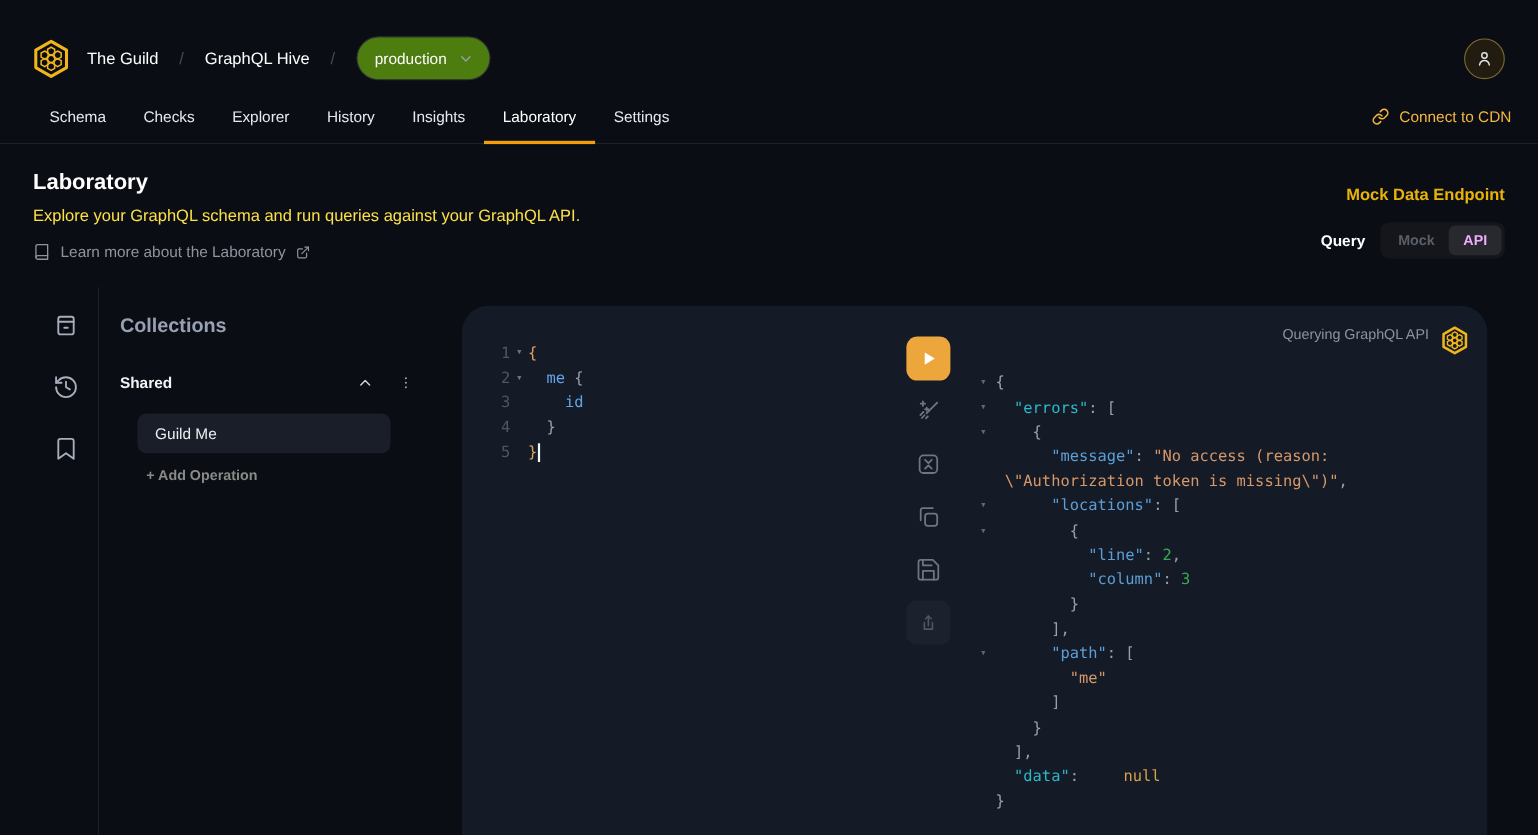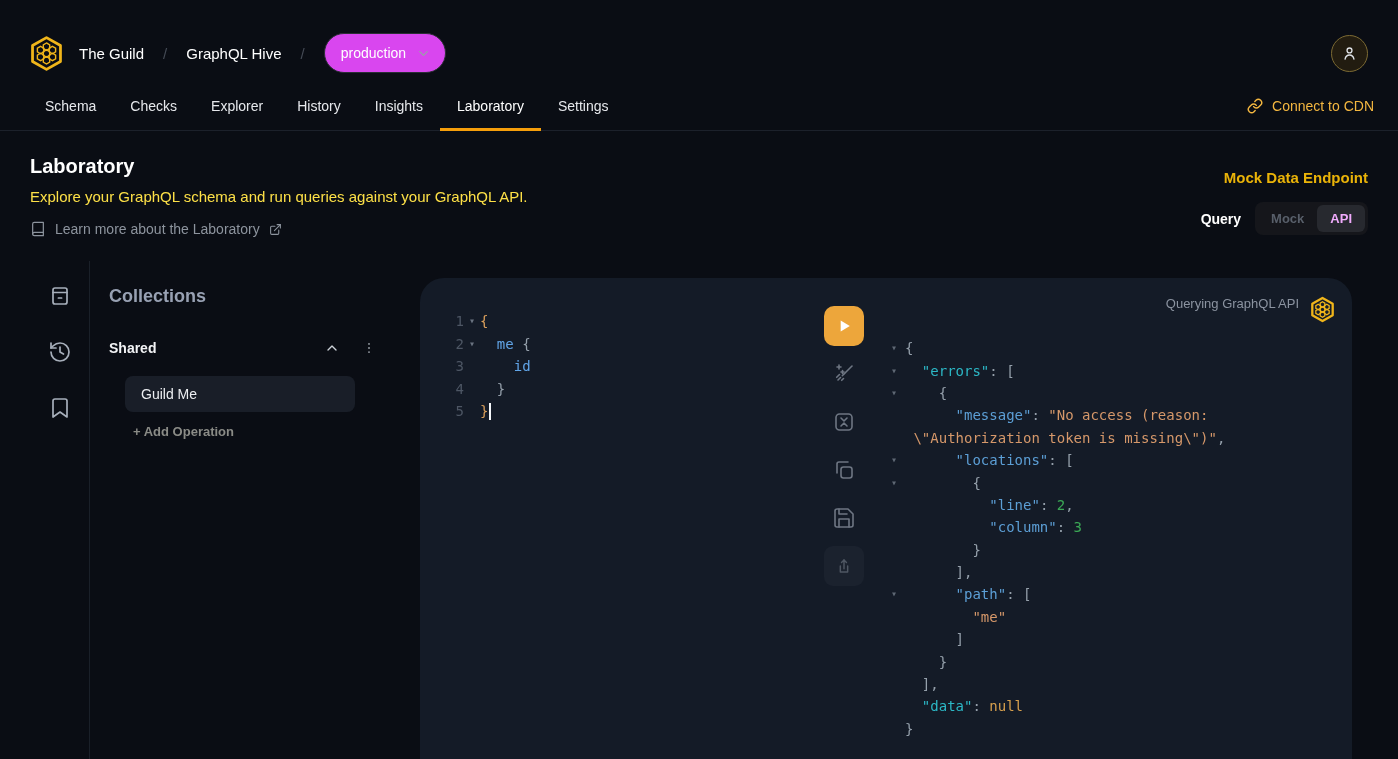--- a/index.html
+++ b/index.html
@@ -14,21 +14,21 @@
   a { color:inherit; text-decoration:none; cursor:pointer; }
 
   
   .topbar { position:absolute; top:12px; left:0; right:0; height:82px;
     display:flex; align-items:center; padding:0 30px 0 28px; }
   .logo { color:var(--c-logo,#f0b51a); }
   .crumbs { display:flex; align-items:center; margin-left:14px; font-size:15px; }
   .crumb { color:#ffffff; padding:0 0; }
   .crumb-sep { color:#454b56; margin:0 19px; font-size:15px; }
   .target-btn { display:flex; align-items:center; gap:10px;
-    background:#d946ef; border:1px solid #2b2e35; border-radius:20px;
+    background:#4d7c0f; border:1px solid #2b2e35; border-radius:20px;
     height:40px; padding:0 14px 0 16px; color:#fff; font-size:14px; }
   .target-btn .chev { color:#9aa0a8; }
   .spacer { flex:1; }
   .avatar { width:37px; height:37px; border-radius:50%;
     background:#221c10; border:1.5px solid #7c6a33;
     display:flex; align-items:center; justify-content:center; color:#dfe2e6; }
 
   
   .tabsrow { position:absolute; top:82px; left:0; right:0; height:49px;
     border-bottom:1px solid #1c212b; display:flex; align-items:stretch; padding:0 24px 0 28px; }
@@ -104,21 +104,21 @@
   .rs-row .fold { width:20px; padding-left:6px; font-size:10px; color:#5f6874; line-height:1; }
   .rs-row .code { color:#95a0ab; }
 
   .tok-pn  { color:var(--c-punct,#95a0ab); }
   .tok-ob  { color:var(--c-brace,#dba05c); }
   .tok-fld { color:var(--c-field,#61a5e8); }
   .tok-kt  { color:var(--c-key-top,#2cb8c6); }
   .tok-k   { color:var(--c-key,#5c9fd6); }
   .tok-s   { color:var(--c-string,#d6986a); }
   .tok-n   { color:var(--c-number,#3ba855); }
-  .tok-nl  { color:var(--c-null,#d7a04d); }
+  .tok-nl  { color:var(--c-null,#d7a04d);margin-left:32px; }
 </style>
 </head>
 <body>
 
 <header class="topbar">
   <a class="logo">
     <svg width="37" height="37" viewBox="0 0 40 40" fill="none" stroke="currentColor">
       <path d="M20 2.8 35.1 11.4 V28.6 L20 37.2 4.9 28.6 V11.4 Z" stroke-width="3" stroke-linejoin="round"></path>
       <g stroke-width="1.5">
         <path d="M20 16 23.46 18 V22 L20 24 16.54 22 V18 Z"></path>

